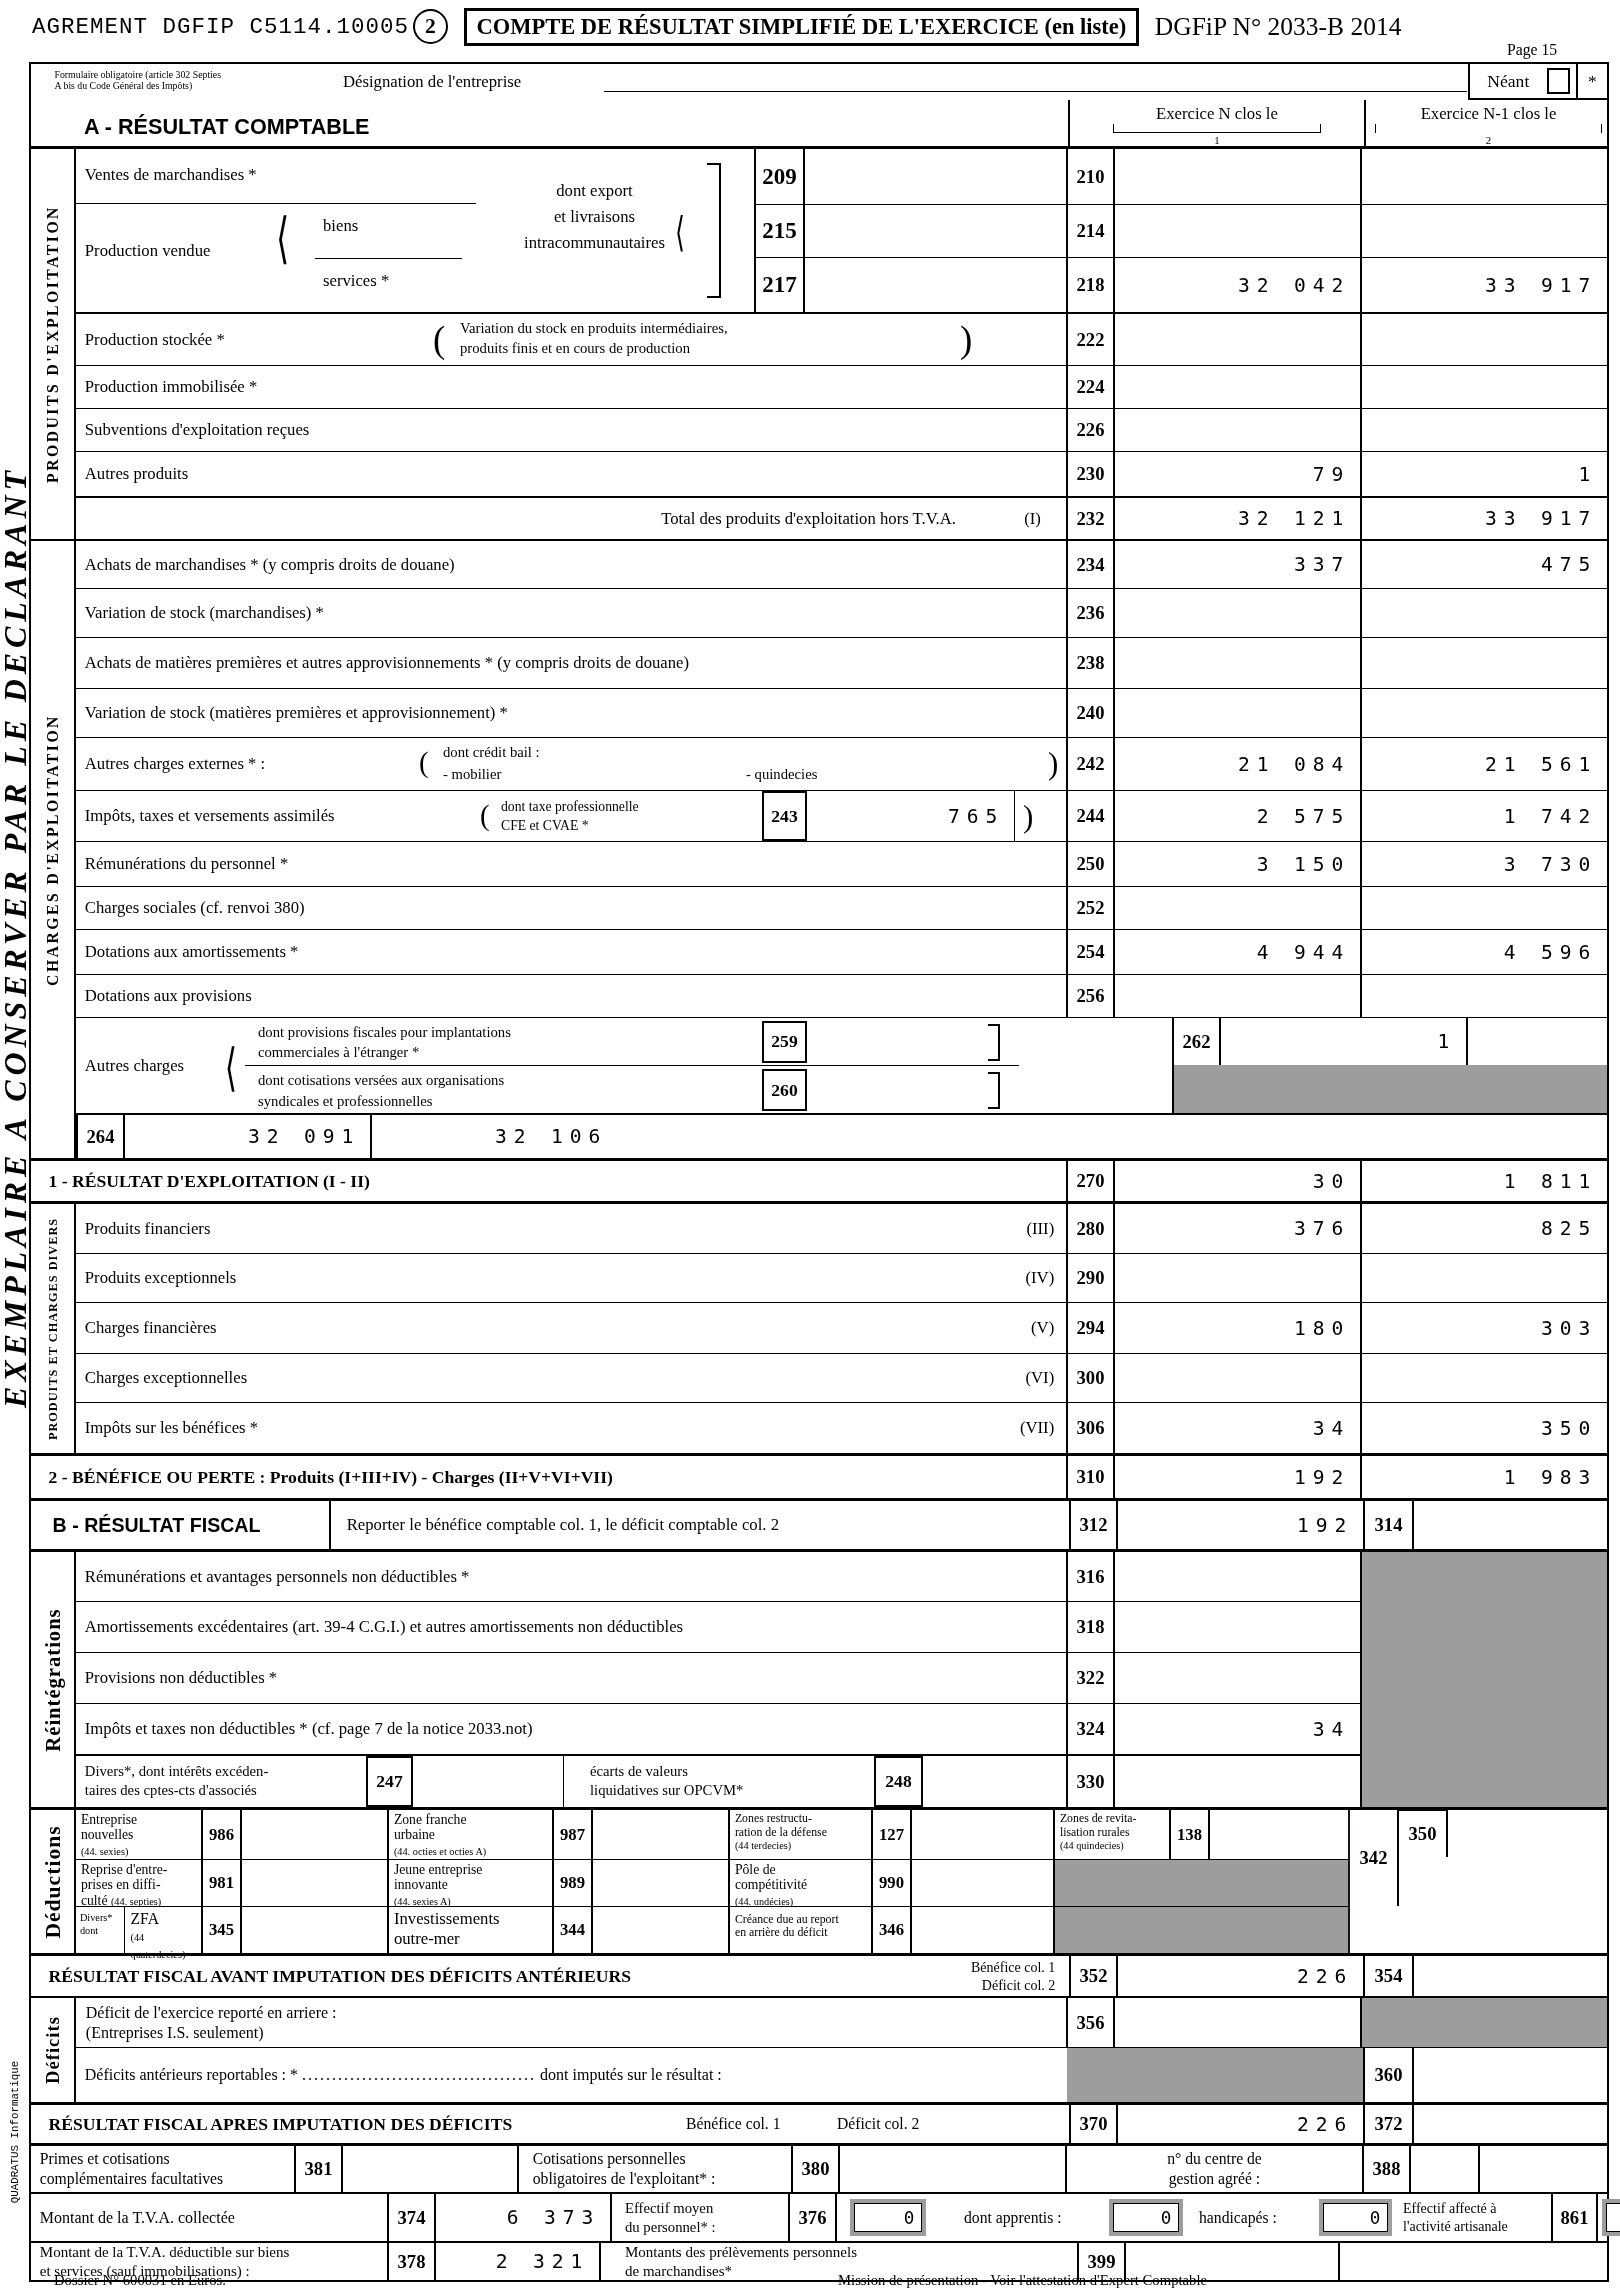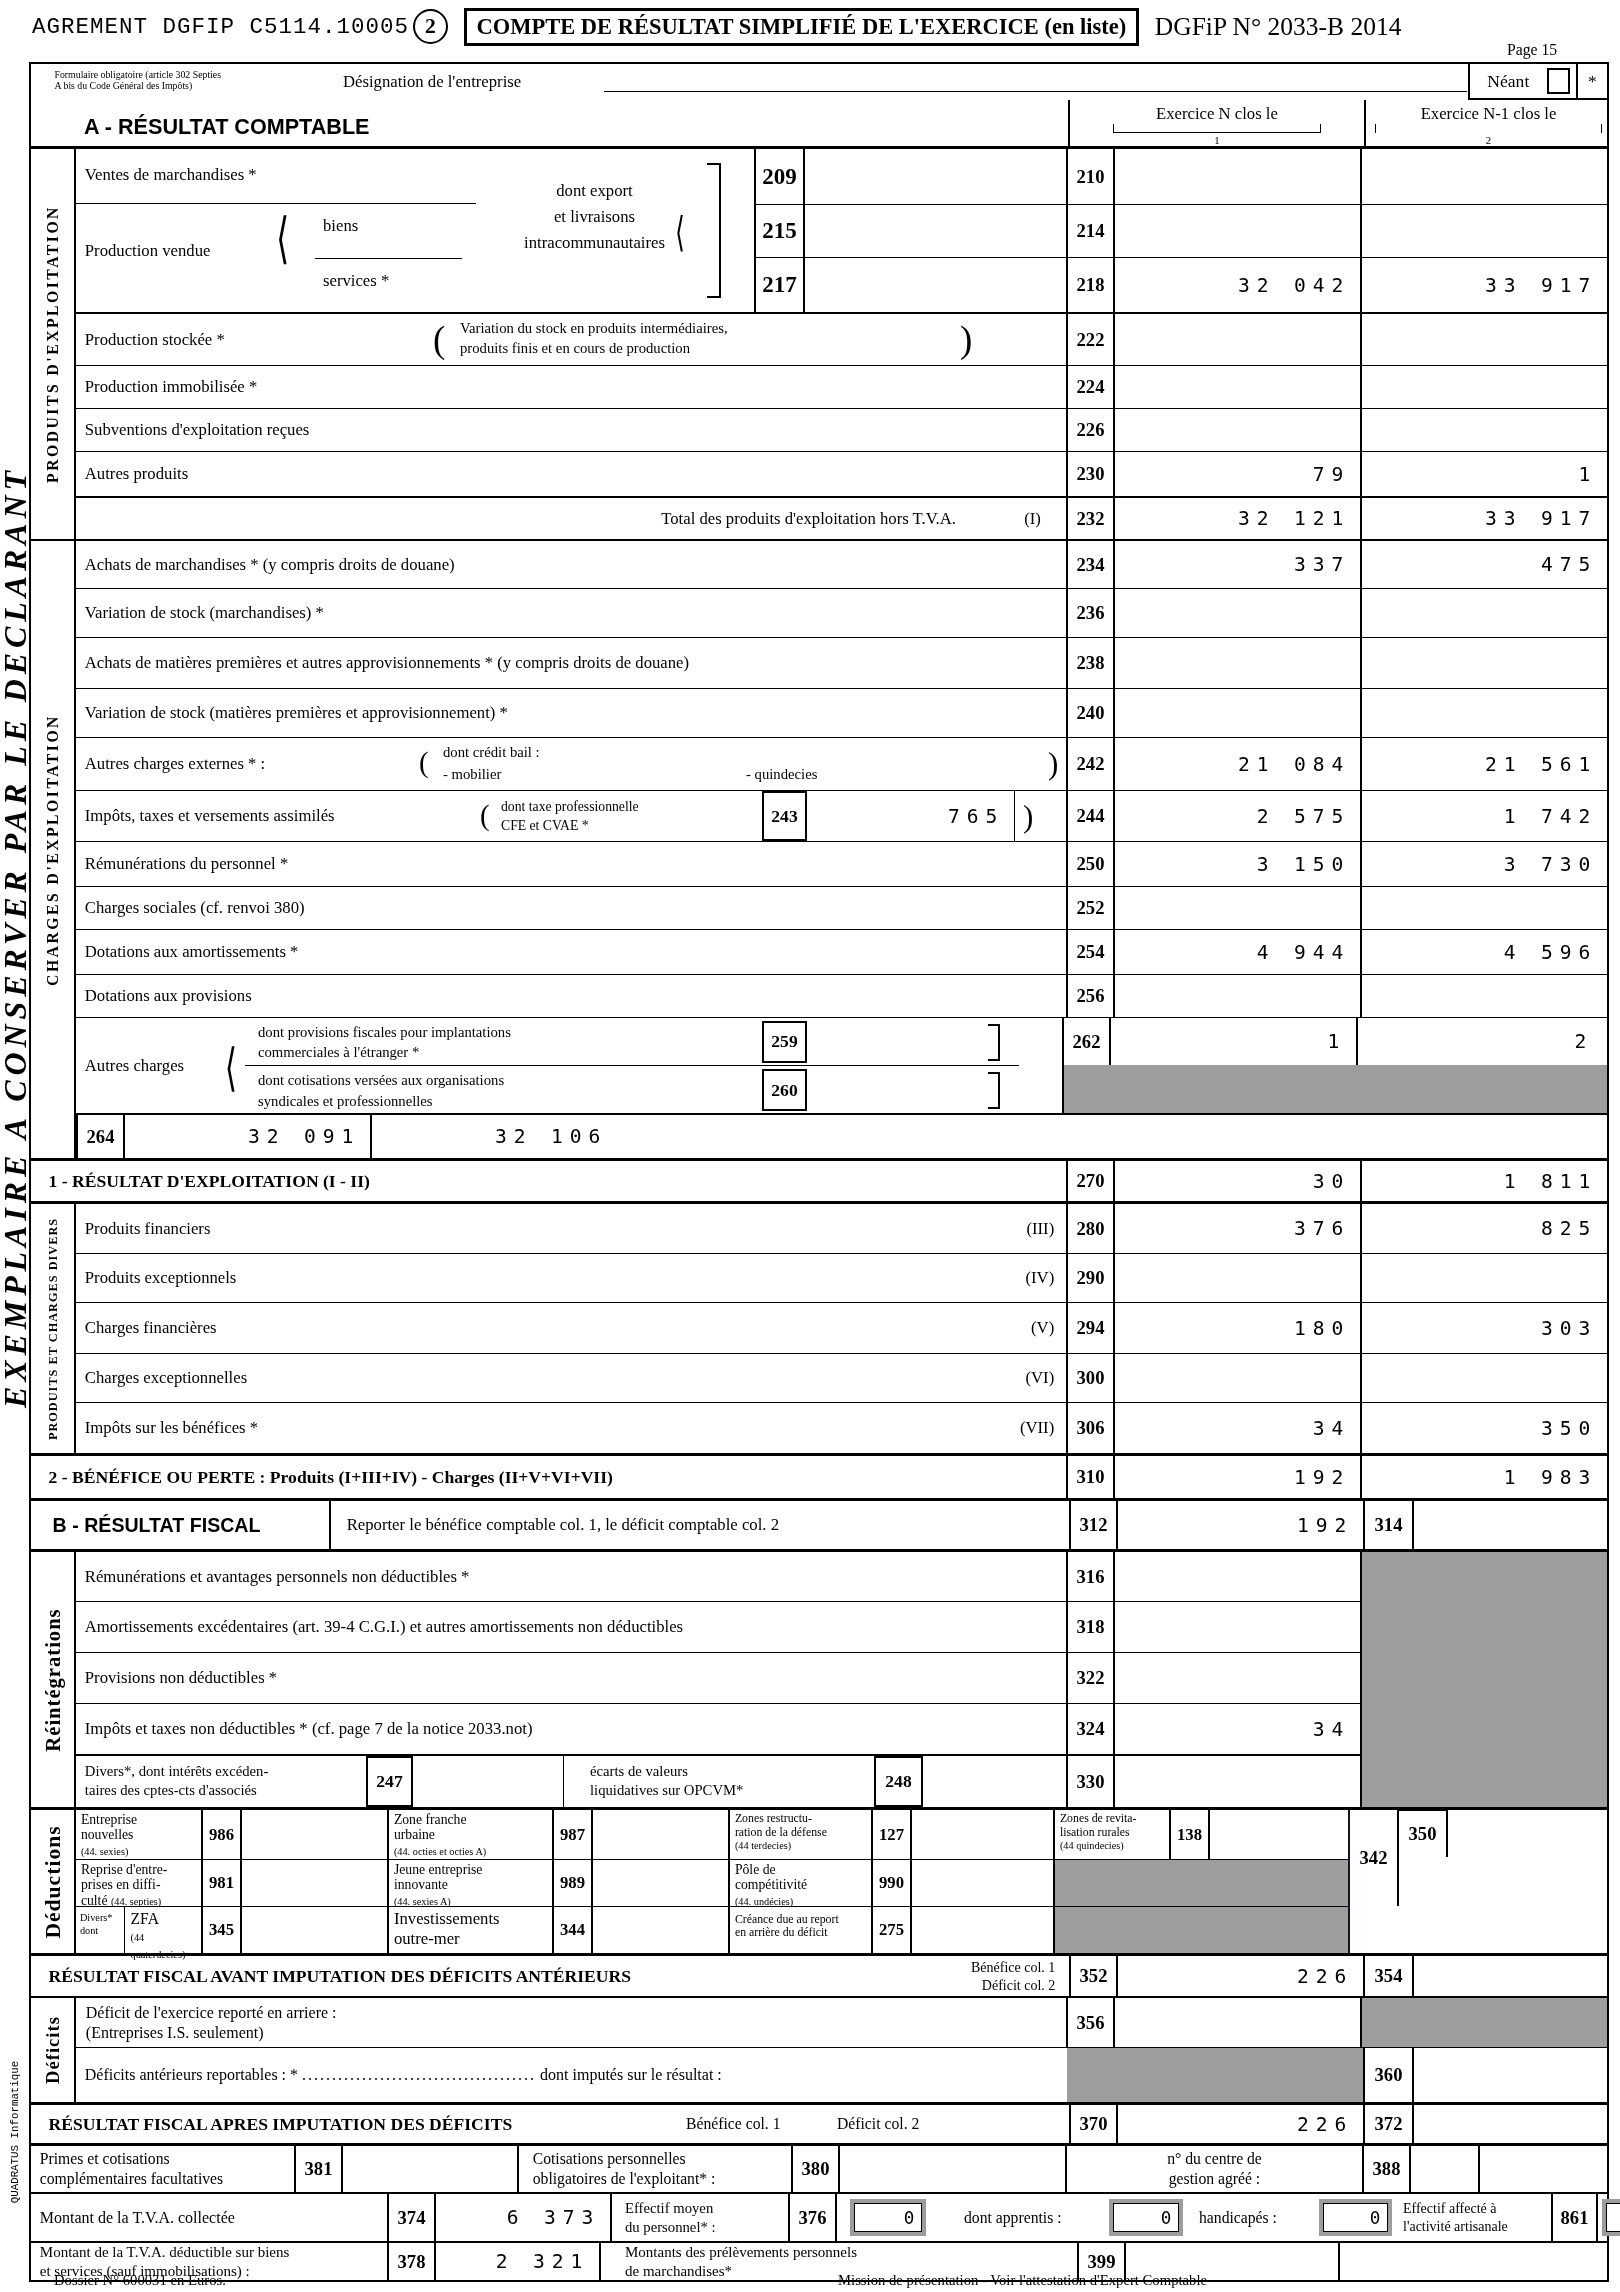--- a/index.html
+++ b/index.html
@@ -377,21 +377,21 @@
             </div>
             <div class="box" style="left:686px;top:2.9px;bottom:auto;height:42px;width:45px">259</div>
             <div class="abs sbrk" style="left:912px;top:5.9px;height:37px;width:11.8px"></div>
             <div class="abs note2" style="left:182px;top:52px">
               <span>dont cotisations versées aux organisations</span><br>
               <span>syndicales et professionnelles</span>
             </div>
             <div class="box" style="left:686px;top:51px;bottom:auto;height:42px;width:45px">260</div>
             <div class="abs sbrk" style="left:912px;top:54px;height:37px;width:11.8px"></div>
           </div>
-          <div style="width:545px;flex:none;display:flex;flex-direction:column">
+          <div style="width:435px;flex:none;display:flex;flex-direction:column">
             <div style="display:flex;height:47px">
               <div class="cc" style="height:auto">262</div>
               <div class="c1 val">1</div>
               <div class="c2 val">2</div>
             </div>
             <div class="gray" style="flex:1;border-left:2.5px solid #000"></div>
           </div>
         </div>
 
         <div class="r bt2" style="height:45px">
@@ -599,21 +599,21 @@
               <span>ZFA</span><br><span class="xs">(44 quaterdecies)</span></div>
           </div>
           <div class="dc">345</div>
           <div class="dcell" style="width:147px"></div>
           <div style="width:163px;flex:none;padding:2px 0 0 4.9px;font-size:16.7px;line-height:1.2">
             <span>Investissements</span><br><span>outre-mer</span></div>
           <div class="dc">344</div>
           <div class="dcell" style="width:137px"></div>
           <div class="dls" style="width:141px;padding-top:5.9px">
             <span>Créance due au report</span><br><span>en arrière du déficit</span></div>
-          <div class="dc">275</div>
+          <div class="dc">346</div>
           <div class="dcell" style="width:143px"></div>
           <div class="gray" style="flex:1"></div>
         </div>
       </div>
       <div class="dright">
         <div style="height:96px;display:flex">
           <div class="dc2">342</div>
           <div style="flex:1;display:flex;flex-direction:column">
             <div style="height:48px;border-bottom:1.5px solid #000"></div>
             <div style="flex:1"></div>

